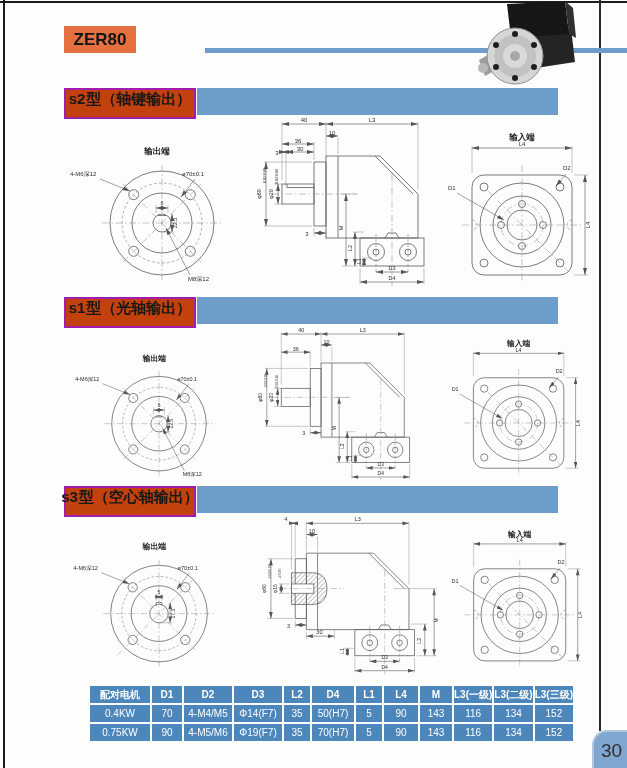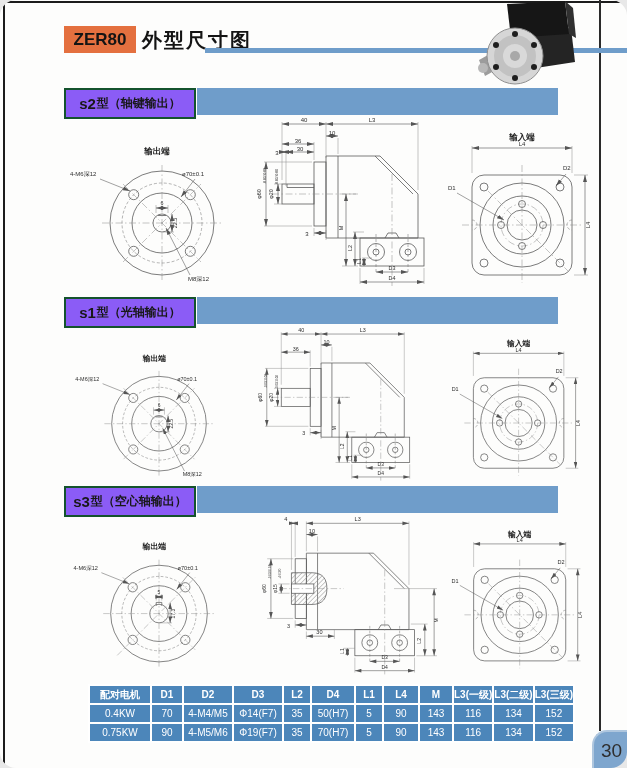--- a/index.html
+++ b/index.html
@@ -1,32 +1,32 @@
 <!DOCTYPE html>
 <html><head>
 <meta charset="utf-8">
 <style>
   html,body{margin:0;padding:0;background:#e8e8e8;}
   #page{position:relative;width:627px;height:768px;background:#fdfdfc;overflow:hidden;
-        font-family:"Liberation Sans",sans-serif;border-radius:16px;}
+        font-family:"Liberation Sans",sans-serif;}
   
   .edge-left{position:absolute;left:3px;top:0;width:2px;height:768px;background:#1c1c1c;}
   .edge-top{position:absolute;left:0;top:1px;width:627px;height:2px;background:#1c1c1c;}
   .edge-right{position:absolute;left:599px;top:0;width:2px;height:731px;background:#2a2a2a;}
   
   .model-box{position:absolute;left:64px;top:26px;width:72px;height:27px;background:#e4703f;
              display:flex;align-items:center;justify-content:center;font-weight:bold;font-size:17px;color:#141414;}
   .page-title{position:absolute;left:142px;top:27px;font-size:20px;font-weight:bold;color:#141414;letter-spacing:2px;}
   .title-rule{position:absolute;left:205px;top:48px;width:422px;height:5px;background:#6f9dca;}
   .photo{position:absolute;left:477px;top:0px;width:102px;height:88px;}
   
-  .sec-box{position:absolute;left:64px;width:128px;height:27px;background:#8b5cf6;border:2px solid #14532d;
-           display:flex;align-items:center;justify-content:center;color:#181818;white-space:nowrap;}
+  .sec-box{position:absolute;left:64px;width:128px;height:27px;background:#c2410c;border:2px solid #a21caf;
+           display:flex;justify-content:center;color:#181818;white-space:nowrap;}
   .sec-code{font-weight:bold;font-size:15px;margin-right:1px;}
-  .sec-name{font-weight:bold;font-size:12px;}
+  .sec-name{font-weight:bold;font-size:15px;}
   .sec-bar{position:absolute;left:197px;width:361px;height:27px;background:#6f9dca;}
   
   svg{position:absolute;overflow:visible;}
   svg text{font-family:"Liberation Sans",sans-serif;}
   .ln{fill:none;stroke:#5a5a5a;stroke-width:0.8;}
   .fillw{fill:#fff;stroke:#5a5a5a;stroke-width:0.8;}
   .dim{stroke:#555;stroke-width:0.6;marker-start:url(#as);marker-end:url(#ae);}
   .ext{stroke:#8a8a8a;stroke-width:0.5;}
   .cl{stroke:#8a8a8a;stroke-width:0.5;stroke-dasharray:7 2.5 1.5 2.5;fill:none;}
   .dsh{stroke:#777;stroke-width:0.55;stroke-dasharray:3 2;fill:none;}
@@ -63,21 +63,20 @@
         <line x1="0" y1="0" x2="0" y2="3.5" stroke="#8a8a8a" stroke-width="1"></line>
         </pattern>
     </defs>
   </svg>
 
   <div class="edge-left"></div>
   <div class="edge-top"></div>
   <div class="edge-right"></div>
 
   <div class="model-box">ZER80</div>
-  <div class="page-title">外型尺寸图</div>
   <div class="title-rule"></div>
   <svg class="photo" viewBox="0 0 102 88">
     <polygon points="34,34 94,28 98,62 46,70" fill="#242424"></polygon>
     <polygon points="30,4 88,1 92,34 34,38" fill="#161616"></polygon>
     <polygon points="88,1 96,8 99,38 92,34" fill="#303030"></polygon>
     <polygon points="2,60 20,50 26,66 8,76" fill="#9c9c9c"></polygon>
     <circle cx="6" cy="68" r="5" fill="#b8b8b8"></circle>
     <circle cx="38" cy="56" r="28" fill="#d6d6d6" stroke="#8f8f8f"></circle>
     <circle cx="38" cy="56" r="21" fill="#c2c2c2"></circle>
     <circle cx="38" cy="56" r="12" fill="#d9d9d9"></circle>

